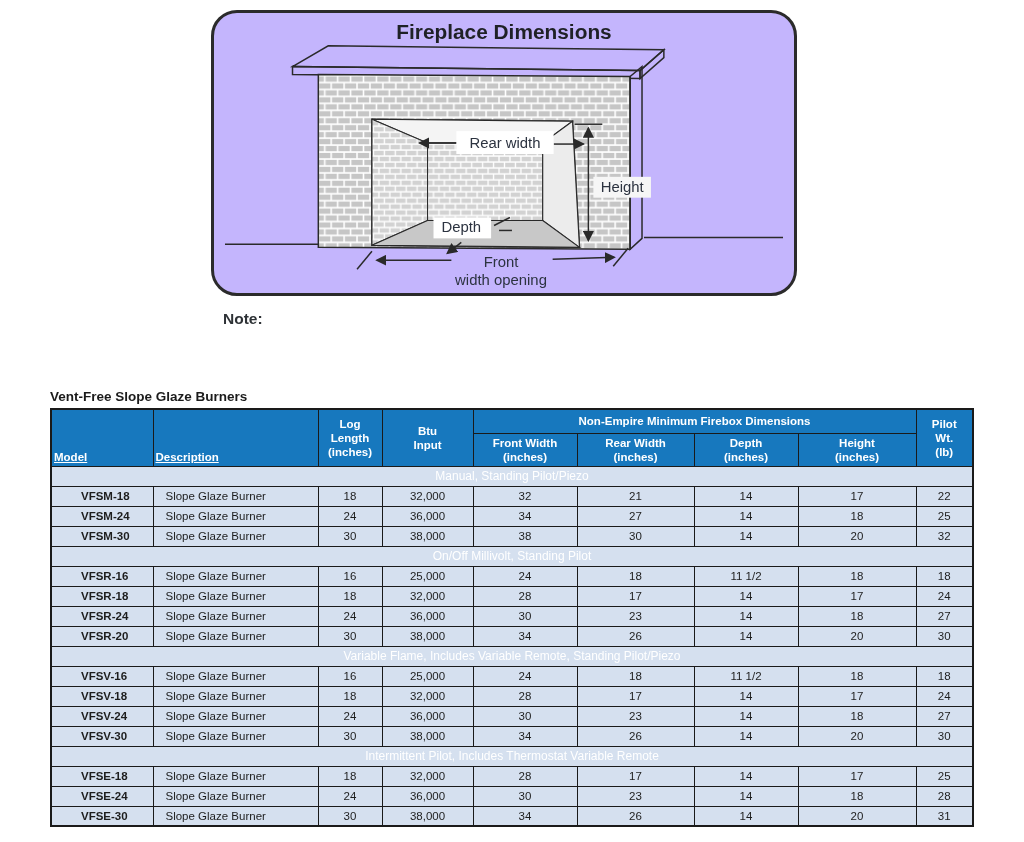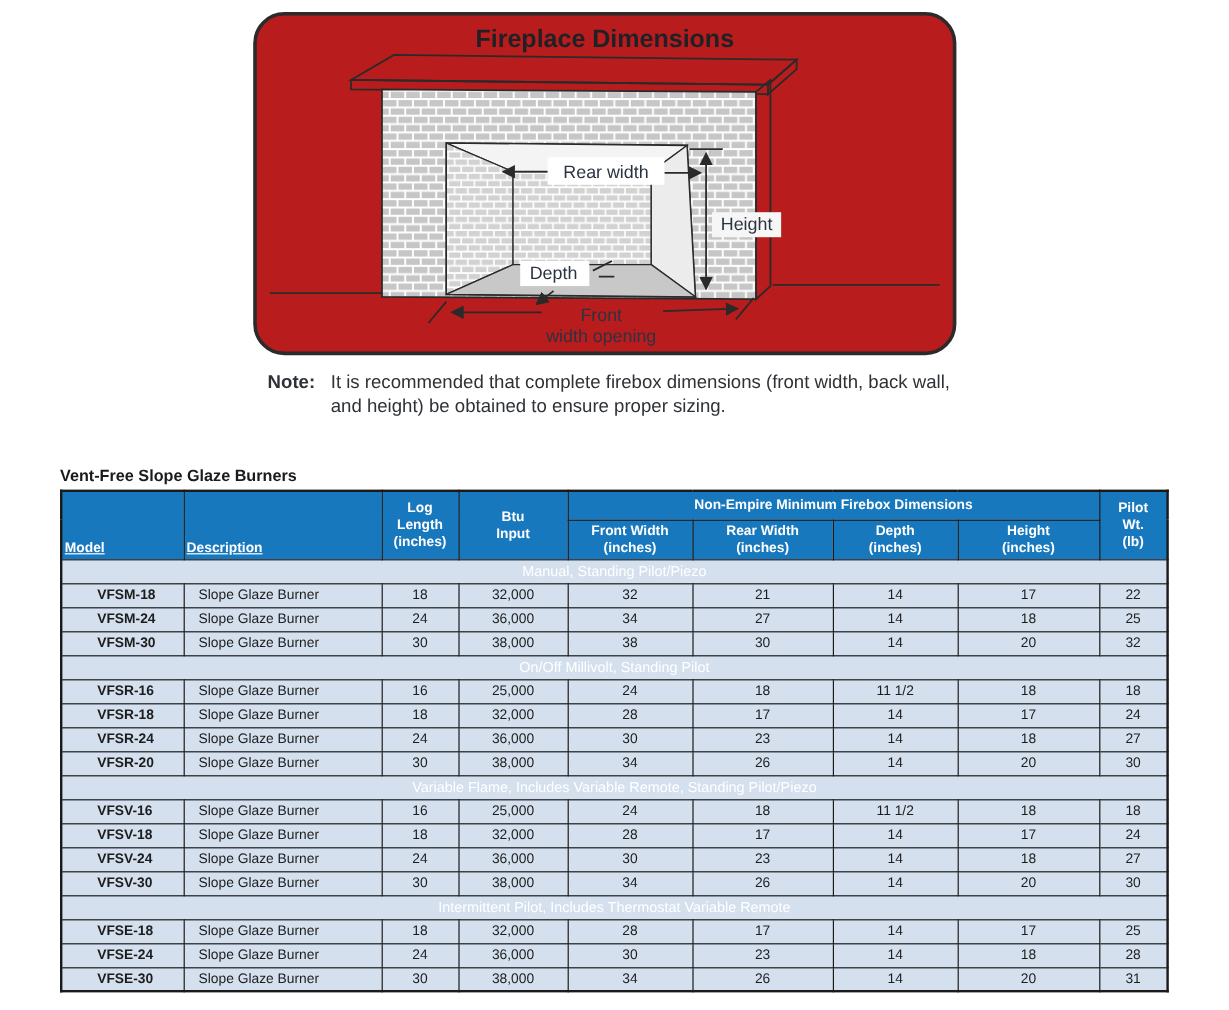--- a/index.html
+++ b/index.html
@@ -3,21 +3,21 @@
 <meta charset="utf-8">
 <style>
   * { margin:0; padding:0; box-sizing:border-box; }
   html,body { background:#ffffff; }
   body { font-family:"Liberation Sans", sans-serif; }
   #page { position:relative; width:1024px; height:842px; background:#fff; overflow:hidden; }
 
   
   #diagram-box {
     position:absolute; left:211px; top:10px; width:586px; height:286px;
-    border:3px solid #2b2b2b; border-radius:26px; background:#b91c1c;
+    border:3px solid #2b2b2b; border-radius:26px; background:#c4b5fd;
   }
   #diagram-svg { position:absolute; left:0; top:0; width:100%; height:100%; }
   .svg-title { font:bold 21px "Liberation Sans", sans-serif; fill:#1f2126; }
   .svg-label { font:15px "Liberation Sans", sans-serif; fill:#2c3340; }
   .ln { stroke:#2a2a2a; stroke-width:1.5; fill:none; }
   .thin { stroke:#2a2a2a; stroke-width:1.1; }
 
   
   #note {
     position:absolute; left:223px; top:309px; width:600px;
@@ -138,21 +138,20 @@
         <line class="ln" x1="340" y1="248" x2="402" y2="246" marker-end="url(#ah)"></line>
         <line class="ln" x1="416" y1="237" x2="401" y2="255"></line>
         <text class="svg-label" x="288" y="256" text-anchor="middle">Front</text>
         <text class="svg-label" x="288" y="274" text-anchor="middle">width opening</text>
       </g>
     </svg>
   </div>
 
   <div id="note">
     <span class="note-label">Note:</span>
-    <span class="note-text">It is recommended that complete firebox dimensions (front width, back wall, and height) be obtained to ensure proper sizing.</span>
   </div>
 
   <div id="table-title">Vent-Free Slope Glaze Burners</div>
 
   <table id="spec-table">
     <colgroup>
       <col style="width:102px">
         <col style="width:165px">
         <col style="width:64px">
       <col style="width:91px">

